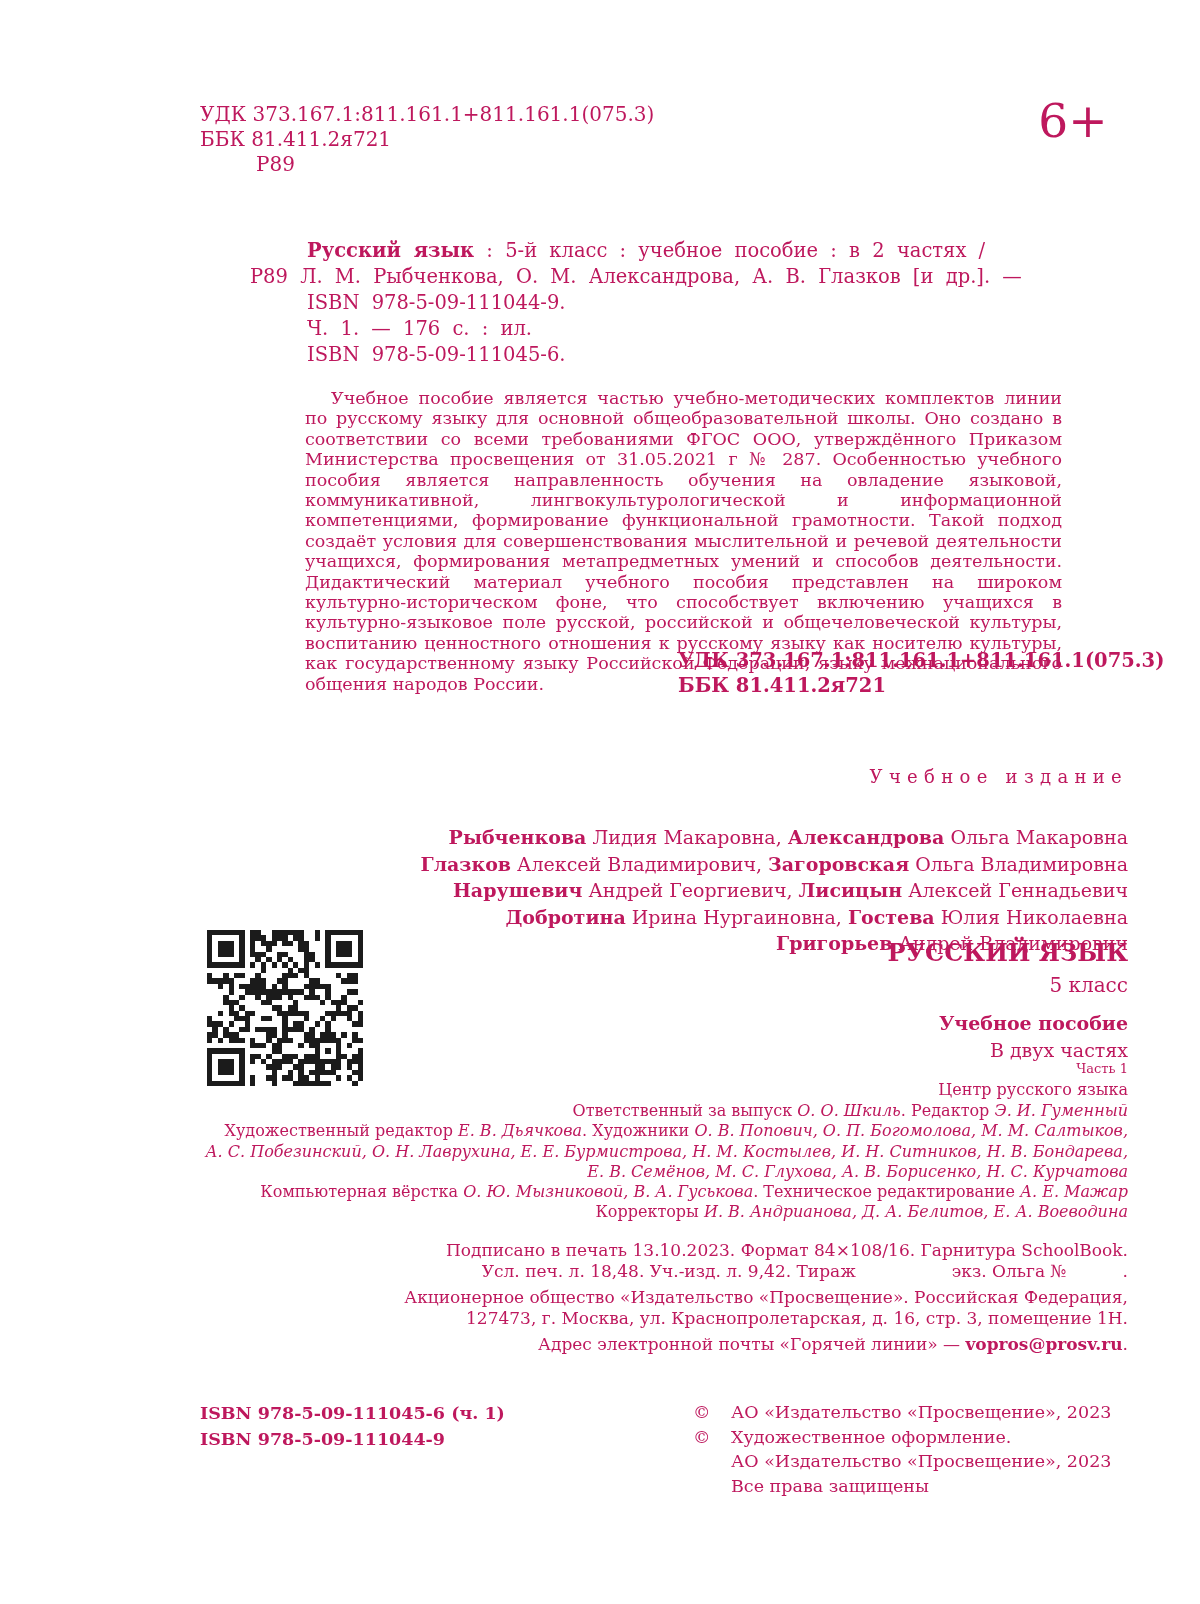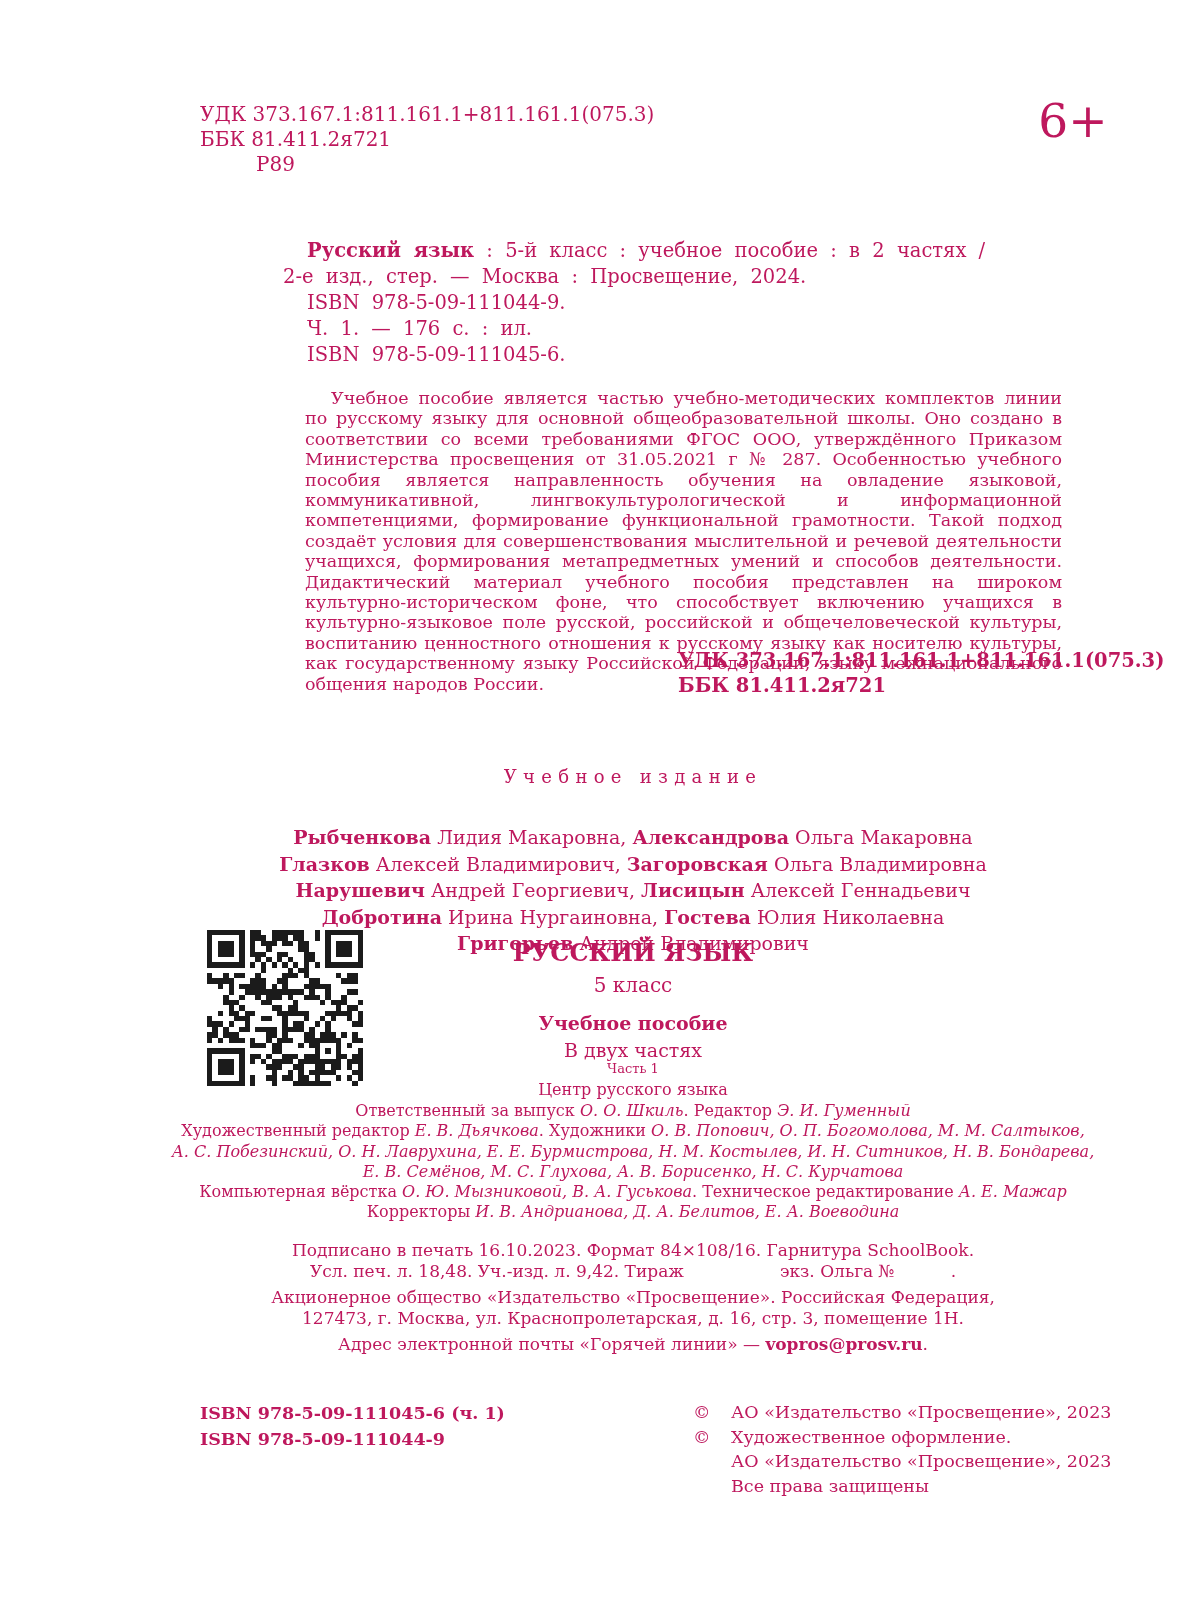--- a/index.html
+++ b/index.html
@@ -18,21 +18,21 @@
   
   .biblio{position:absolute;top:238px;left:250px;width:830px;font-size:19.5px;line-height:26px;word-spacing:6px;white-space:nowrap;}
   .biblio .ind57{margin-left:57px;}
   .biblio .ind33{margin-left:33px;}
   .biblio b{font-weight:bold;}
   
   .annotation{position:absolute;top:388px;left:305px;width:757px;font-size:17.5px;line-height:20.4px;text-align:justify;text-indent:26px;}
   
   .classification{position:absolute;top:648px;left:678px;font-weight:bold;font-size:19.5px;line-height:25px;white-space:nowrap;}
   
-  .centerband{position:absolute;left:154px;width:958px;text-align:center;}
+  .centerband{position:absolute;left:170px;width:958px;text-align:right;}
   .edition-label{top:766px;font-size:18px;letter-spacing:0.35em;}
   .authors{top:802px;font-size:19px;line-height:26.5px;margin-top:22px;}
   .qr{position:absolute;top:930px;left:207px;width:156px;height:156px;}
   .qr svg{display:block;width:156px;height:156px;shape-rendering:crispEdges;}
   .title-block{top:938px;}
   .tb-title{font-size:24px;font-weight:bold;margin-bottom:6px;}
   .tb-grade{font-size:20px;margin-bottom:15px;}
   .tb-kind{font-size:19px;margin-bottom:5px;font-weight:bold;}
   .tb-parts{font-size:19px;margin-bottom:0;}
   .tb-part{font-size:13px;}
@@ -58,21 +58,21 @@
   <div class="header-codes">
     <div>УДК 373.167.1:811.161.1+811.161.1(075.3)</div>
     <div>ББК 81.411.2я721</div>
     <div class="r89">Р89</div>
   </div>
 
   <div class="age-badge">6+</div>
 
   <div class="biblio">
     <div class="ind57"><b>Русский язык</b><span> : 5-й класс : учебное пособие : в 2 частях /</span></div>
-    <div class="ind33">2-е изд., стер. — Москва : Просвещение, 2024.</div>
+    <div><span>Р89</span><span> Л. М. Рыбченкова, О. М. Александрова, А. В. Глазков [и др.]. —</span></div>
     <div class="ind57">ISBN 978-5-09-111044-9.</div>
     <div class="ind57">Ч. 1. — 176 с. : ил.</div>
     <div class="ind57">ISBN 978-5-09-111045-6.</div>
   </div>
 
   <div class="annotation">Учебное пособие является частью учебно-методических комплектов линии по русскому языку для основной общеобразовательной школы. Оно создано в соответствии со всеми требованиями ФГОС ООО, утверждённого Приказом Министерства просвещения от 31.05.2021 г № 287. Особенностью учебного пособия является направленность обучения на овладение языковой, коммуникативной, лингвокультурологической и информационной компетенциями, формирование функциональной грамотности. Такой подход создаёт условия для совершенствования мыслительной и речевой деятельности учащихся, формирования метапредметных умений и способов деятельности. Дидактический материал учебного пособия представлен на широком культурно-историческом фоне, что способствует включению учащихся в культурно-языковое поле русской, российской и общечеловеческой культуры, воспитанию ценностного отношения к русскому языку как носителю культуры, как государственному языку Российской Федерации, языку межнационального общения народов России.</div>
 
   <div class="classification">
     <div>УДК 373.167.1:811.161.1+811.161.1(075.3)</div>
     <div>ББК 81.411.2я721</div>
@@ -108,21 +108,21 @@
       <div><span>Ответственный за выпуск </span><span class="i">О. О. Шкиль</span><span>. Редактор </span><span class="i">Э. И. Гуменный</span></div>
       <div><span>Художественный редактор </span><span class="i">Е. В. Дьячкова</span><span>. Художники </span><span class="i">О. В. Попович, О. П. Богомолова, М. М. Салтыков,</span></div>
       <div><span class="i">А. С. Побезинский, О. Н. Лаврухина, Е. Е. Бурмистрова, Н. М. Костылев, И. Н. Ситников, Н. В. Бондарева,</span></div>
       <div><span class="i">Е. В. Семёнов, М. С. Глухова, А. В. Борисенко, Н. С. Курчатова</span></div>
       <div><span>Компьютерная вёрстка </span><span class="i">О. Ю. Мызниковой, В. А. Гуськова</span><span>. Техническое редактирование </span><span class="i">А. Е. Мажар</span></div>
       <div><span>Корректоры </span><span class="i">И. В. Андрианова, Д. А. Белитов, Е. А. Воеводина</span></div>
     </div>
 
   <div class="centerband press">
     <div class="press-group">
-        <div><span>Подписано в печать 16.10.2023. Формат 84×108/16. Гарнитура SchoolBook.</span></div>
+        <div><span>Подписано в печать 13.10.2023. Формат 84×108/16. Гарнитура SchoolBook.</span></div>
         <div><span>Усл. печ. л. 18,48. Уч.-изд. л. 9,42. Тираж</span><span class="gap"></span><span>экз. Ольга №</span><span class="gap2"></span><span>.</span></div>
       </div>
     <div class="press-group">
         <div><span>Акционерное общество «Издательство «Просвещение». Российская Федерация,</span></div>
         <div><span>127473, г. Москва, ул. Краснопролетарская, д. 16, стр. 3, помещение 1Н.</span></div>
       </div>
     <div class="press-group">
         <div><span>Адрес электронной почты «Горячей линии» — </span><span class="b">vopros@prosv.ru</span><span>.</span></div>
       </div>
   </div>

